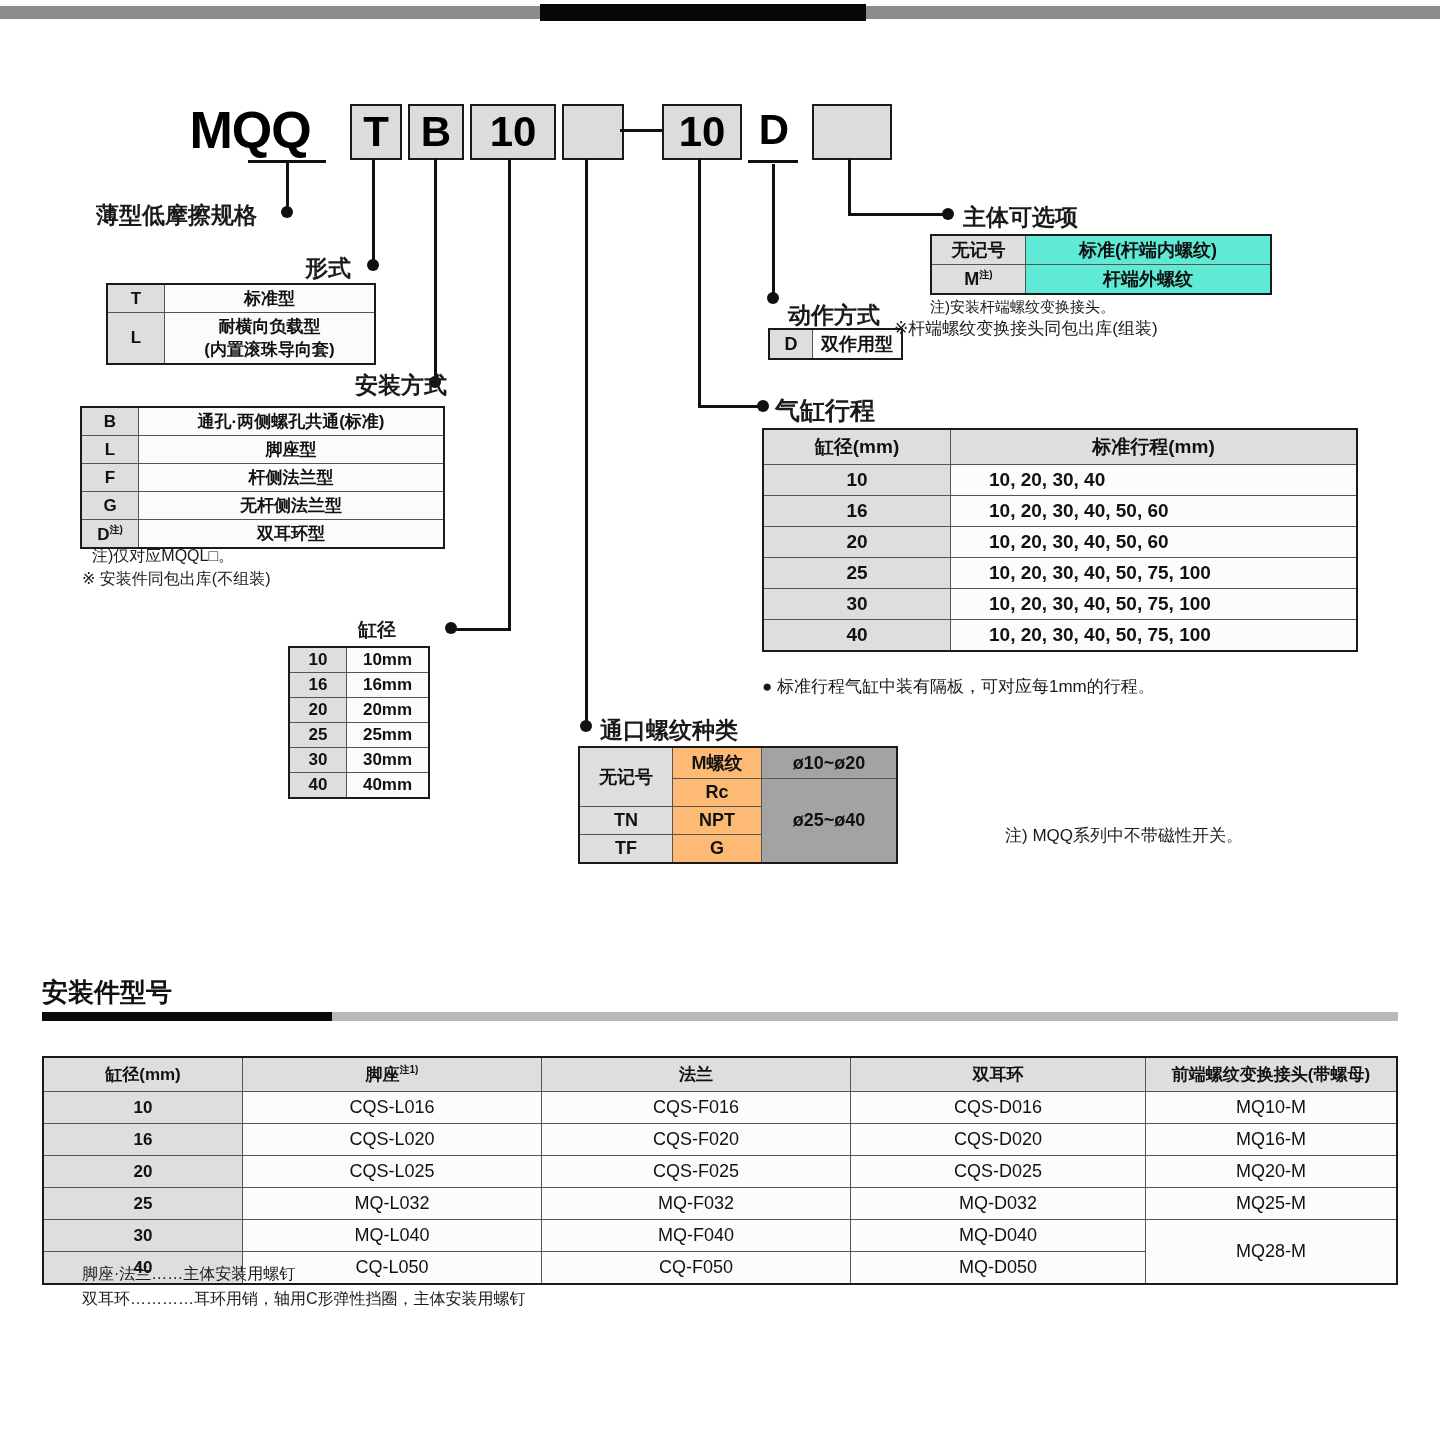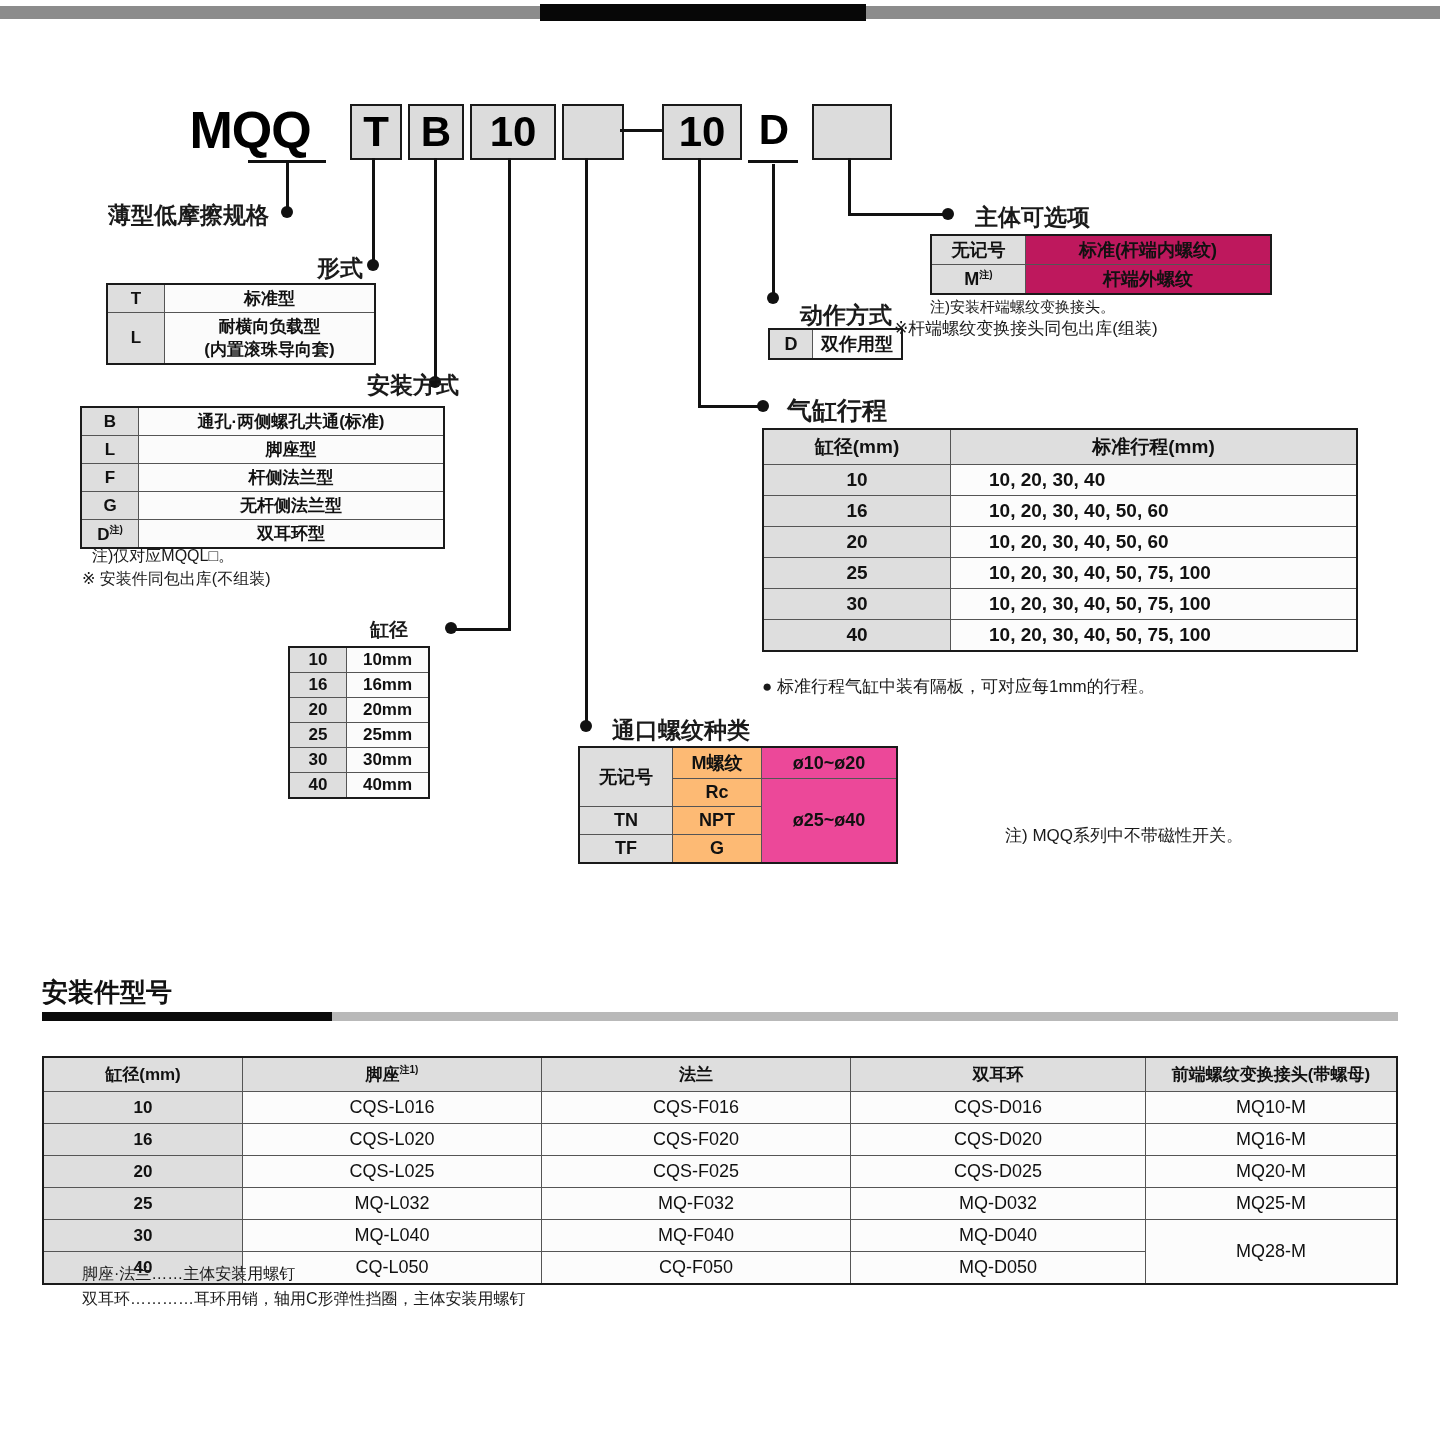--- a/index.html
+++ b/index.html
@@ -36,21 +36,21 @@
   #d-letter{left:750px;top:104px;width:48px;height:52px;font-size:42px;}
   #d-underline{left:748px;top:160px;width:50px;height:3px;background:#111;}
   #mqq-underline{left:248px;top:160px;width:78px;height:3px;background:#111;}
 
   
   .vline{background:#111;width:3px;}
   .hline{background:#111;height:3px;}
   .dot{background:#111;border-radius:50%;width:12px;height:12px;}
 
   
-  .clabel{font-weight:bold;color:#1a1a1a;white-space:nowrap;margin-left:12px;}
+  .clabel{font-weight:bold;color:#1a1a1a;white-space:nowrap;}
 
   
   table.spec{border-collapse:collapse;background:#fff;}
   table.spec td{
     border:1px solid #555;
     padding:2px 6px;
     font-size:17px;
     color:#111;
     text-align:center;
     white-space:nowrap;
@@ -66,27 +66,27 @@
   }
   table.stroke th{background:#dedede;text-align:center;font-size:19px;}
   table.stroke td.bore{background:#dedede;text-align:center;width:170px;}
   table.stroke td.sv{background:#fcfcfc;text-align:left;padding-left:38px;}
 
   
   table.port{border-collapse:collapse;border:2px solid #1a1a1a;background:#fff;}
   table.port td{border:1px solid #555;font-size:18px;font-weight:bold;color:#111;text-align:center;padding:3px 8px;}
   table.port td.k{background:#dedede;width:76px;}
   table.port td.m{background:#fdba74;width:72px;}
-  table.port td.r{background:#ec4899;width:118px;margin-top:32px;}
+  table.port td.r{background:#a3a3a3;width:118px;margin-top:32px;}
 
   
   table.opt{border-collapse:collapse;border:2px solid #1a1a1a;background:#fff;}
   table.opt td{border:1px solid #555;font-size:18px;font-weight:bold;color:#111;text-align:center;padding:2px 8px;}
   table.opt td.k{background:#dedede;width:74px;}
-  table.opt td.v{background:#be185d;width:220px;}
+  table.opt td.v{background:#5eead4;width:220px;}
 
   
   table.act{border-collapse:collapse;border:2px solid #1a1a1a;background:#fff;}
   table.act td{border:1px solid #555;font-size:18px;font-weight:bold;color:#111;text-align:center;padding:2px 8px;}
   table.act td.k{background:#dedede;width:26px;}
   table.act td.v{background:#fcfcfc;}
 
   .note{font-size:15px;color:#1a1a1a;white-space:nowrap;line-height:1.35;}
   .sup{font-size:10px;vertical-align:super;}
 

